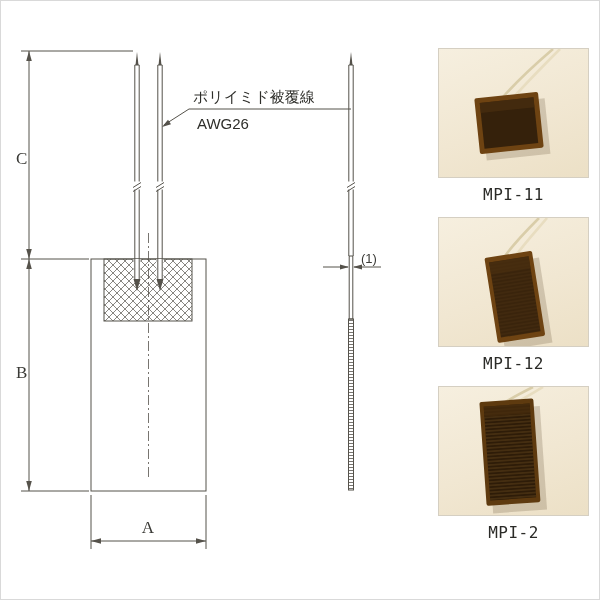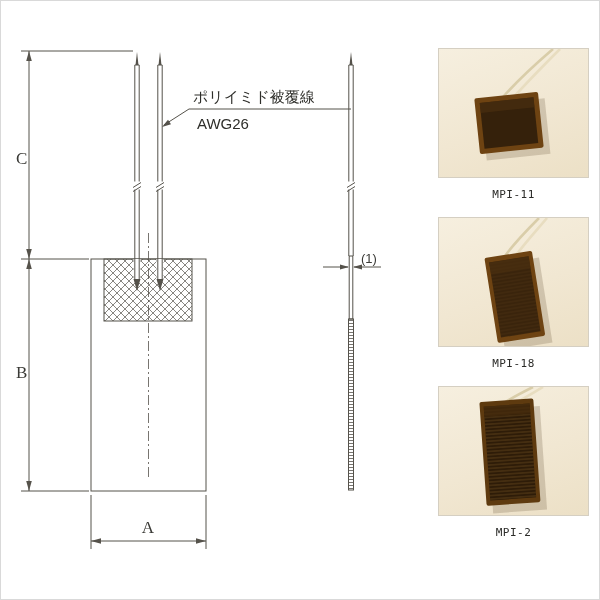--- a/index.html
+++ b/index.html
@@ -33,21 +33,21 @@
   .photo {
     width: 151px; height: 130px;
     border: 1px solid #d5cfc2;
     background: linear-gradient(160deg, #f6efdf 0%, #f1e7d2 55%, #ece0c6 100%);
     overflow: hidden;
   }
   .caption {
     margin-top: 9px;
     text-align: center;
     font-family: "DejaVu Sans Mono", monospace;
-    font-size: 11px;
+    font-size: 16px;
     letter-spacing: 0.5px;
     color: #2b2b28;
     line-height: 15px;
   }
 </style>
 </head>
 <body>
 
 <div class="page">
 
@@ -172,21 +172,21 @@
           </g>
           <g transform="rotate(-9 75 80)">
             <rect x="55" y="40" width="48" height="86" fill="rgba(60,40,10,0.18)" transform="translate(3,4)"></rect>
             <rect x="52" y="36" width="48" height="86" rx="2" fill="#6e4312"></rect>
             <rect x="56" y="41" width="40" height="76" fill="#3a240c"></rect>
             <rect x="56" y="41" width="40" height="76" fill="url(#heaterRibs)" opacity="0.35"></rect>
             <rect x="56" y="41" width="40" height="12" fill="#4a2f10" opacity="0.7"></rect>
           </g>
         </svg>
       </div>
-      <figcaption class="caption">MPI-18</figcaption>
+      <figcaption class="caption">MPI-12</figcaption>
     </figure>
 
     <figure class="photo-card">
       <div class="photo">
         <svg width="149" height="128" viewBox="0 0 149 128">
           <g fill="none">
             <path d="M65,16 C74,10 86,4 94,0" stroke="#d9cda9" stroke-width="2.6"></path>
             <path d="M74,18 C83,12 96,5 104,0" stroke="#e8ddc0" stroke-width="2.6"></path>
           </g>
           <g transform="rotate(-4 72 66)">

